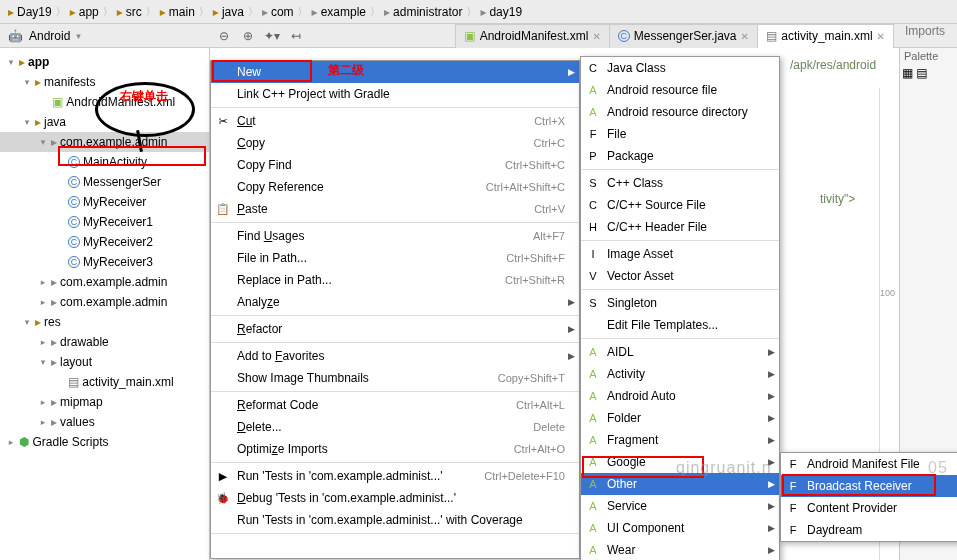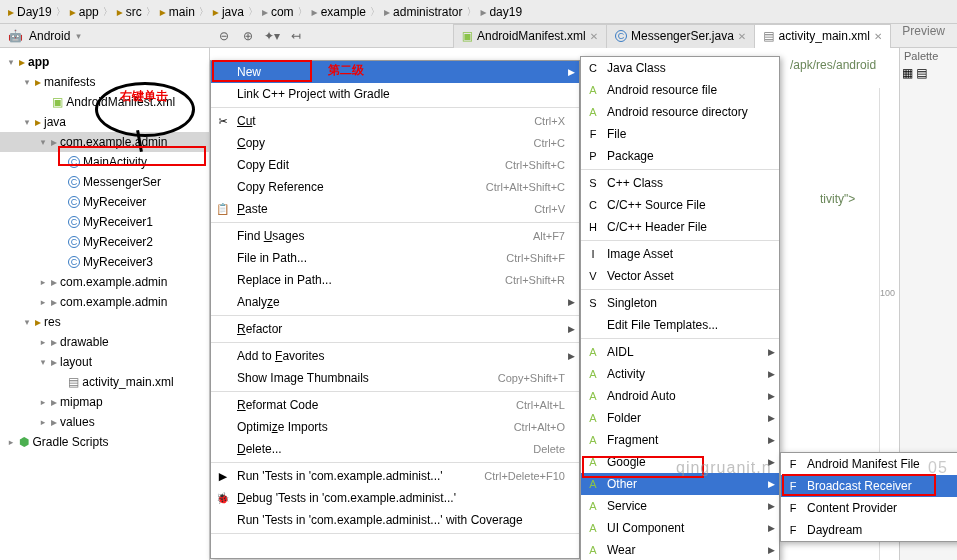--- a/index.html
+++ b/index.html
@@ -122,21 +122,21 @@
     <div class="etab">
         <span class="ico-c">C</span>
         <span>MessengerSer.java</span>
         <span class="close">✕</span>
       </div>
     <div class="etab active">
         <span class="ico-file">▤</span>
         <span>activity_main.xml</span>
         <span class="close">✕</span>
       </div>
-    <div style="padding:0 12px;color:#777">Preview</div>
+    <div style="padding:0 12px;color:#777">Imports</div>
   </div>
 </div>
 
 <div class="main">
   <div class="tree-panel">
     <div class="tree">
       <div class="tree-row">
           <span class="tw">▾</span>
           <span class="c-folder">▸</span>
           <b>app</b>
@@ -266,21 +266,21 @@
     <div class="cm-row">
       <span class="cm-ico">✂</span>
       <span><span class="u">Cu</span>t</span>
       <span class="sc">Ctrl+X</span>
     </div>
     <div class="cm-row">
       <span><span class="u">C</span>opy</span>
       <span class="sc">Ctrl+C</span>
     </div>
     <div class="cm-row">
-      <span>Copy Edit</span>
+      <span>Copy Find</span>
       <span class="sc">Ctrl+Shift+C</span>
     </div>
     <div class="cm-row">
       <span>Copy Reference</span>
       <span class="sc">Ctrl+Alt+Shift+C</span>
     </div>
     <div class="cm-row">
       <span class="cm-ico">📋</span>
       <span><span class="u">P</span>aste</span>
       <span class="sc">Ctrl+V</span>
@@ -315,26 +315,26 @@
     <div class="cm-row">
       <span>Show Image Thumbnails</span>
       <span class="sc">Copy+Shift+T</span>
     </div>
     <div class="cm-sep"></div>
     <div class="cm-row">
       <span><span class="u">R</span>eformat Code</span>
       <span class="sc">Ctrl+Alt+L</span>
     </div>
     <div class="cm-row">
+      <span><span class="u">D</span>elete...</span>
+      <span class="sc">Delete</span>
+    </div>
+    <div class="cm-row">
       <span>Optimi<span class="u">z</span>e Imports</span>
       <span class="sc">Ctrl+Alt+O</span>
-    </div>
-    <div class="cm-row">
-      <span><span class="u">D</span>elete...</span>
-      <span class="sc">Delete</span>
     </div>
     <div class="cm-sep"></div>
     <div class="cm-row">
       <span class="cm-ico">▶</span>
       <span>Run 'Tests in 'com.example.administ...'</span>
       <span class="sc">Ctrl+Delete+F10</span>
     </div>
     <div class="cm-row">
       <span class="cm-ico">🐞</span>
       <span><span class="u">D</span>ebug 'Tests in 'com.example.administ...'</span>

